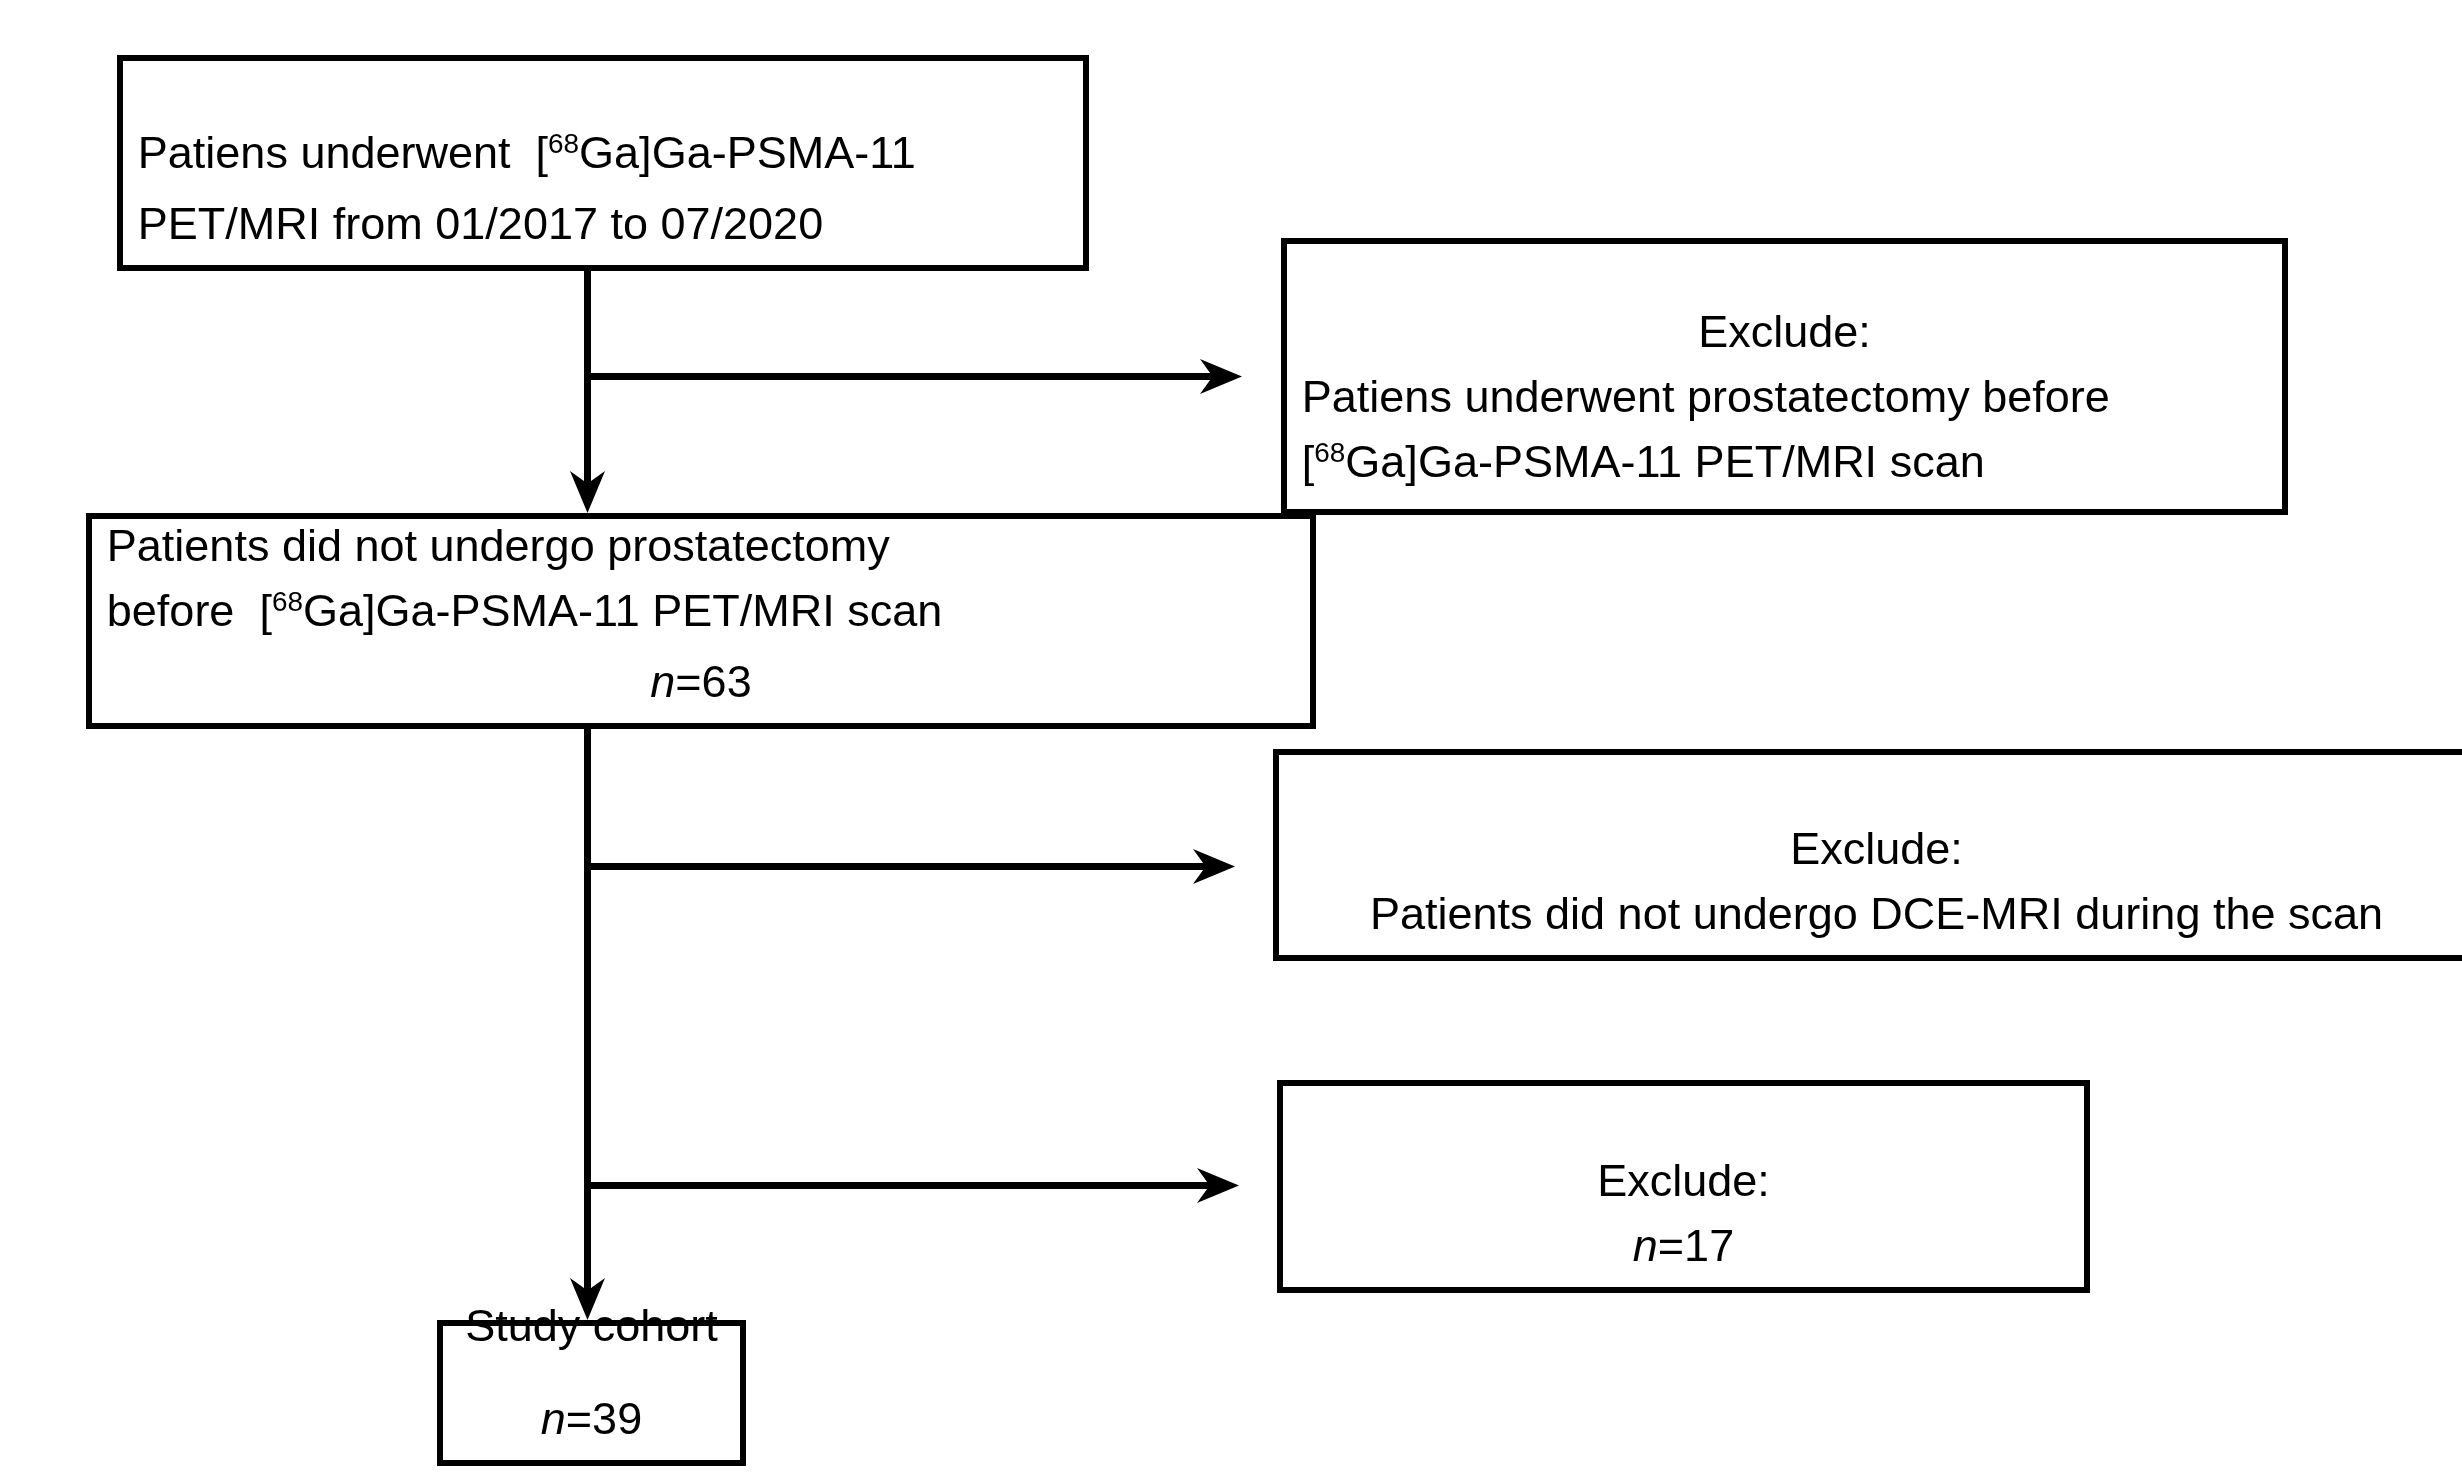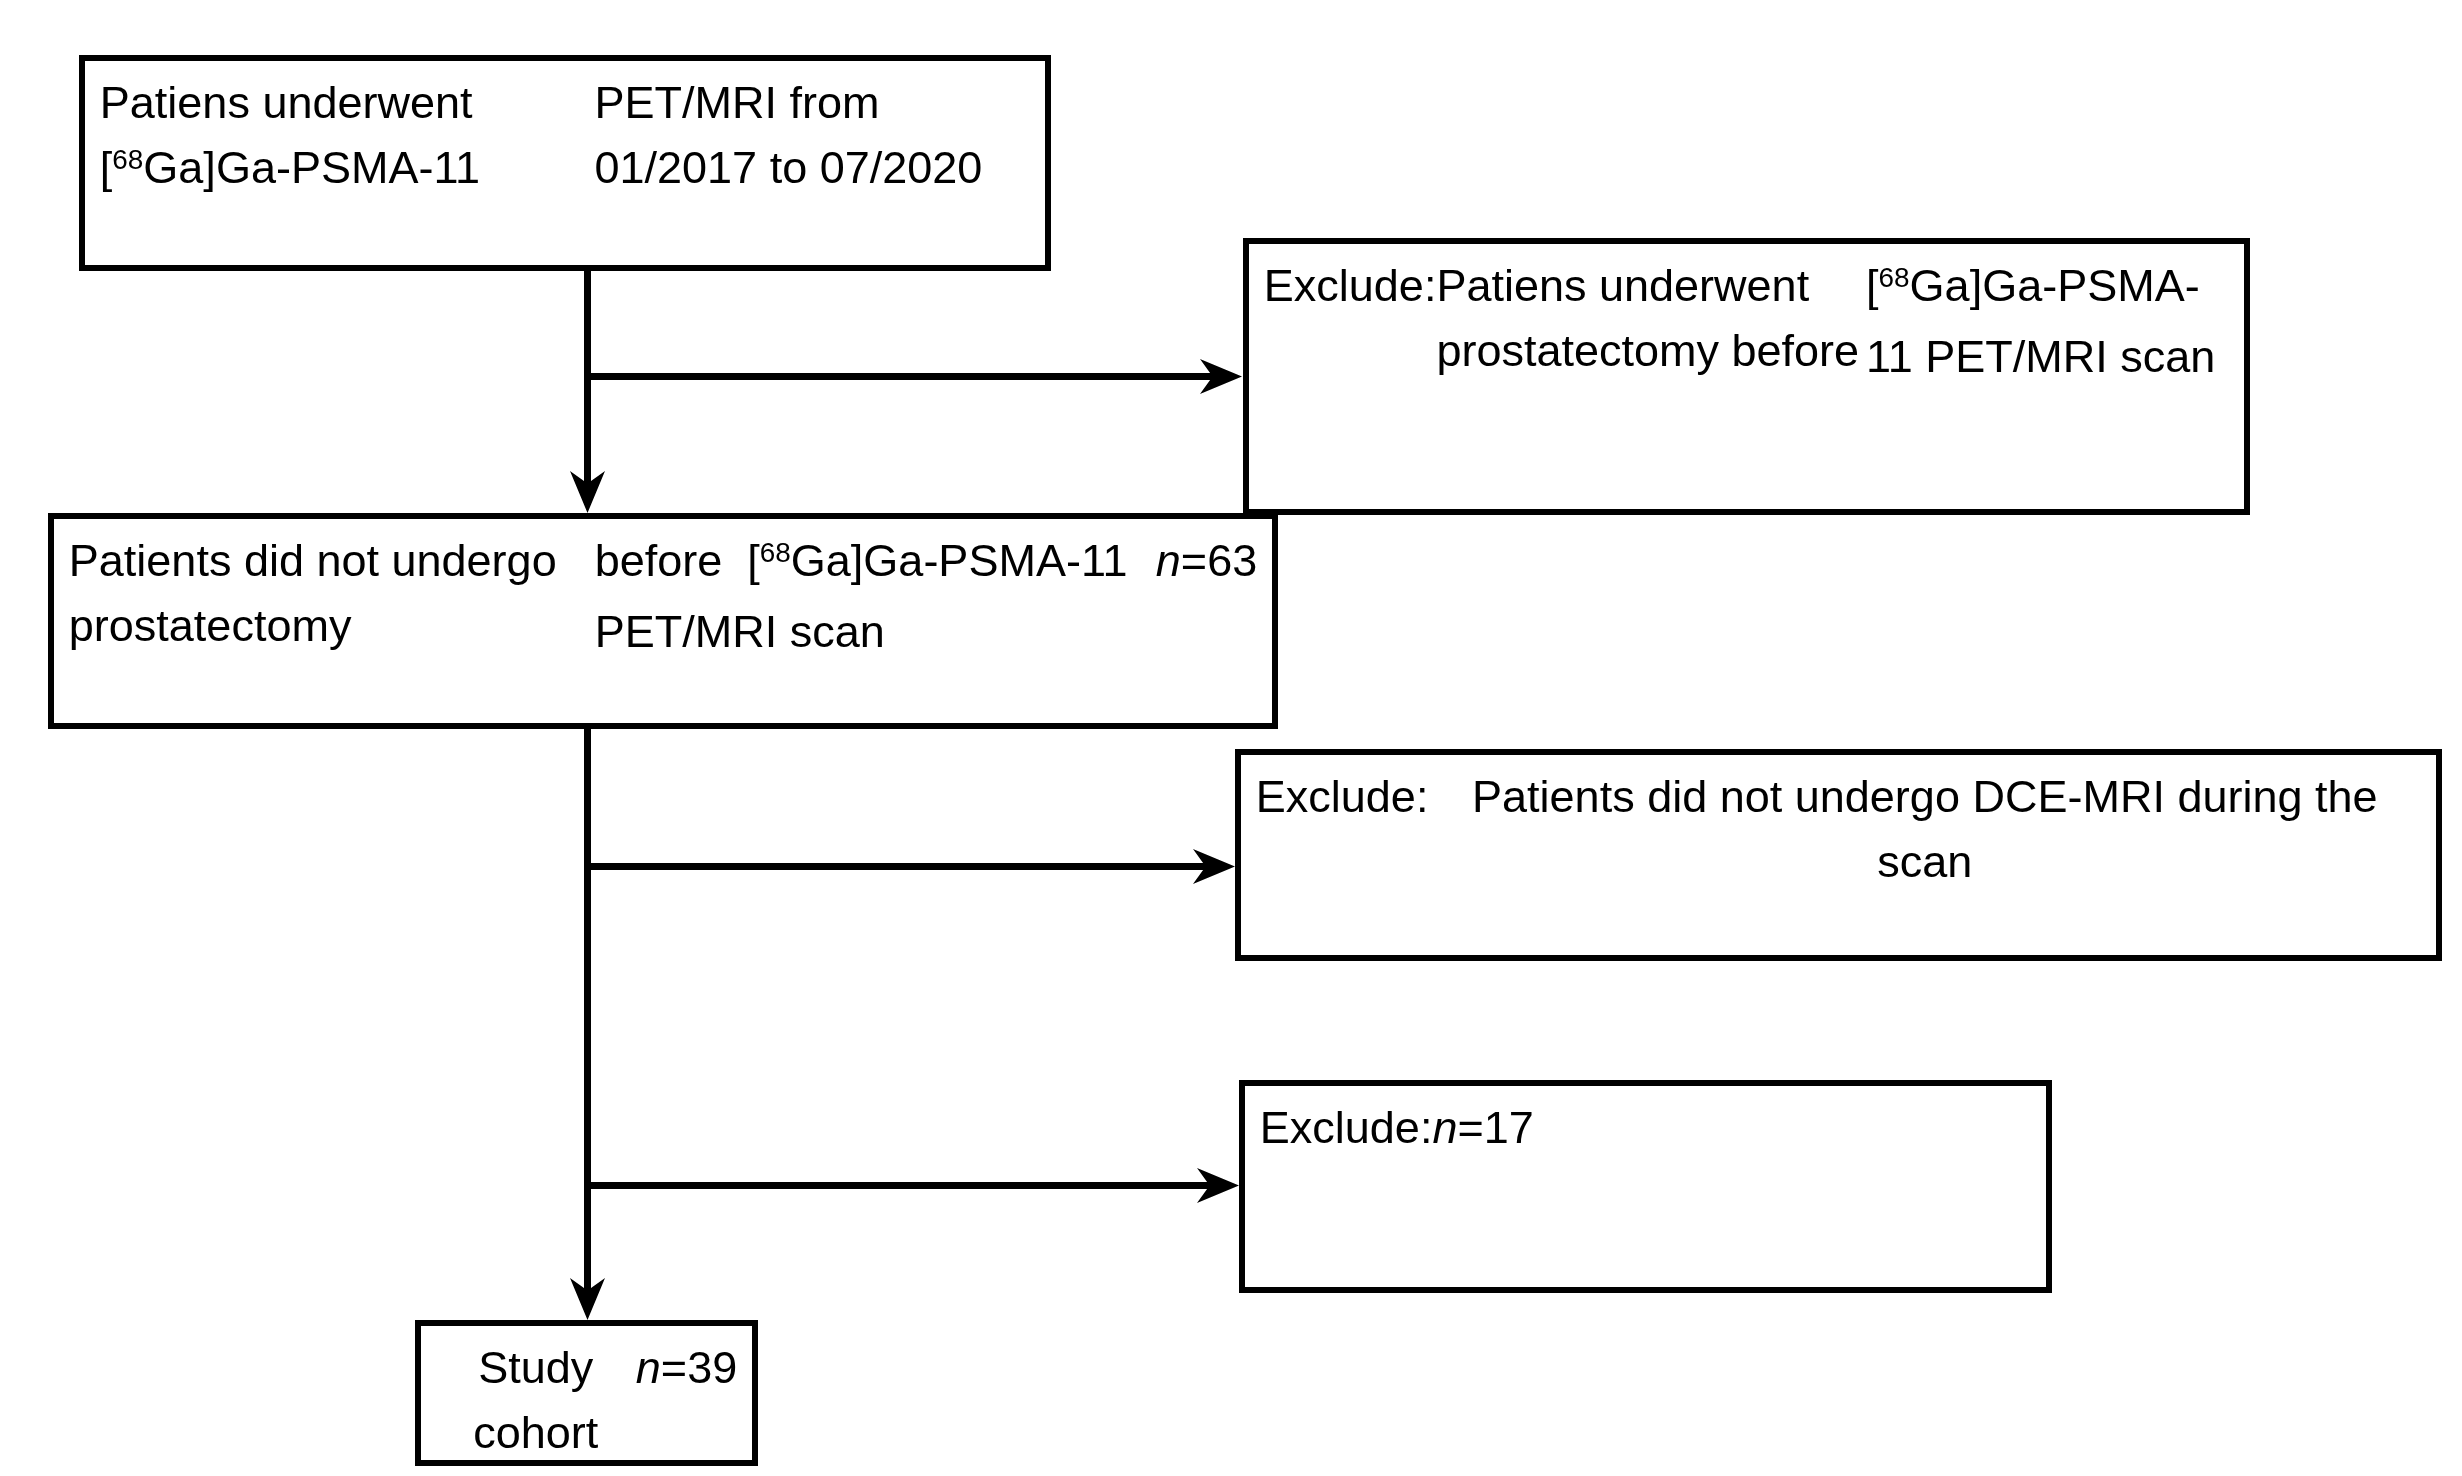--- a/index.html
+++ b/index.html
@@ -12,21 +12,23 @@
     color: #000000;
     overflow: hidden;
   }
   .node {
     position: absolute;
     box-sizing: border-box;
     background: #ffffff;
     border: 6.5px solid #000000;
     padding: 9.2px 14.8px;
     display: flex;
-    justify-content: flex-start;
+    flex-direction: column;
+    justify-content: flex-end;
+    margin-left: 38px;
   }
   .line {
     font-size: 45px;
     line-height: 65px;
     white-space: pre-wrap;
     color: #000000;
   }
   .align-left   { text-align: left; }
   .align-center { text-align: center; }
   .seg-n   { font-style: normal; }
@@ -62,21 +64,21 @@
       <div class="line align-center"><span class="seg-i">n</span><span class="seg-n">=63</span></div>
     </div>
     <div class="node" style="left: 1235px; top: 749px; width: 1207px; height: 212px;">
       <div class="line align-center"><span class="seg-n">Exclude:</span></div>
       <div class="line align-center"><span class="seg-n">Patients did not undergo DCE-MRI during the scan</span></div>
     </div>
     <div class="node" style="left: 1239px; top: 1080px; width: 813px; height: 213px;">
       <div class="line align-center"><span class="seg-n">Exclude:</span></div>
       <div class="line align-center"><span class="seg-i">n</span><span class="seg-n">=17</span></div>
     </div>
-    <div class="node" style="left: 415px; top: 1320px; width: 343px; height: 146px;">
+    <div class="node" style="left: 399px; top: 1320px; width: 309px; height: 146px; gap: 28px;">
       <div class="line align-center"><span class="seg-n">Study cohort</span></div>
       <div class="line align-center"><span class="seg-i">n</span><span class="seg-n">=39</span></div>
     </div>
     <div class="conn" style="left: 584px; top: 271px; width: 6.5px; height: 217px;"></div>
     <div class="arrowhead down" style="left: 570px; top: 471px; width: 35px; height: 42px;"></div>
     <div class="conn" style="left: 587px; top: 373px; width: 630px; height: 6.5px;"></div>
     <div class="arrowhead right" style="left: 1200px; top: 359px; width: 42px; height: 35px;"></div>
     <div class="conn" style="left: 584px; top: 729px; width: 6.5px; height: 565px;"></div>
     <div class="arrowhead down" style="left: 570px; top: 1278px; width: 35px; height: 42px;"></div>
     <div class="conn" style="left: 587px; top: 863px; width: 623px; height: 6.5px;"></div>

